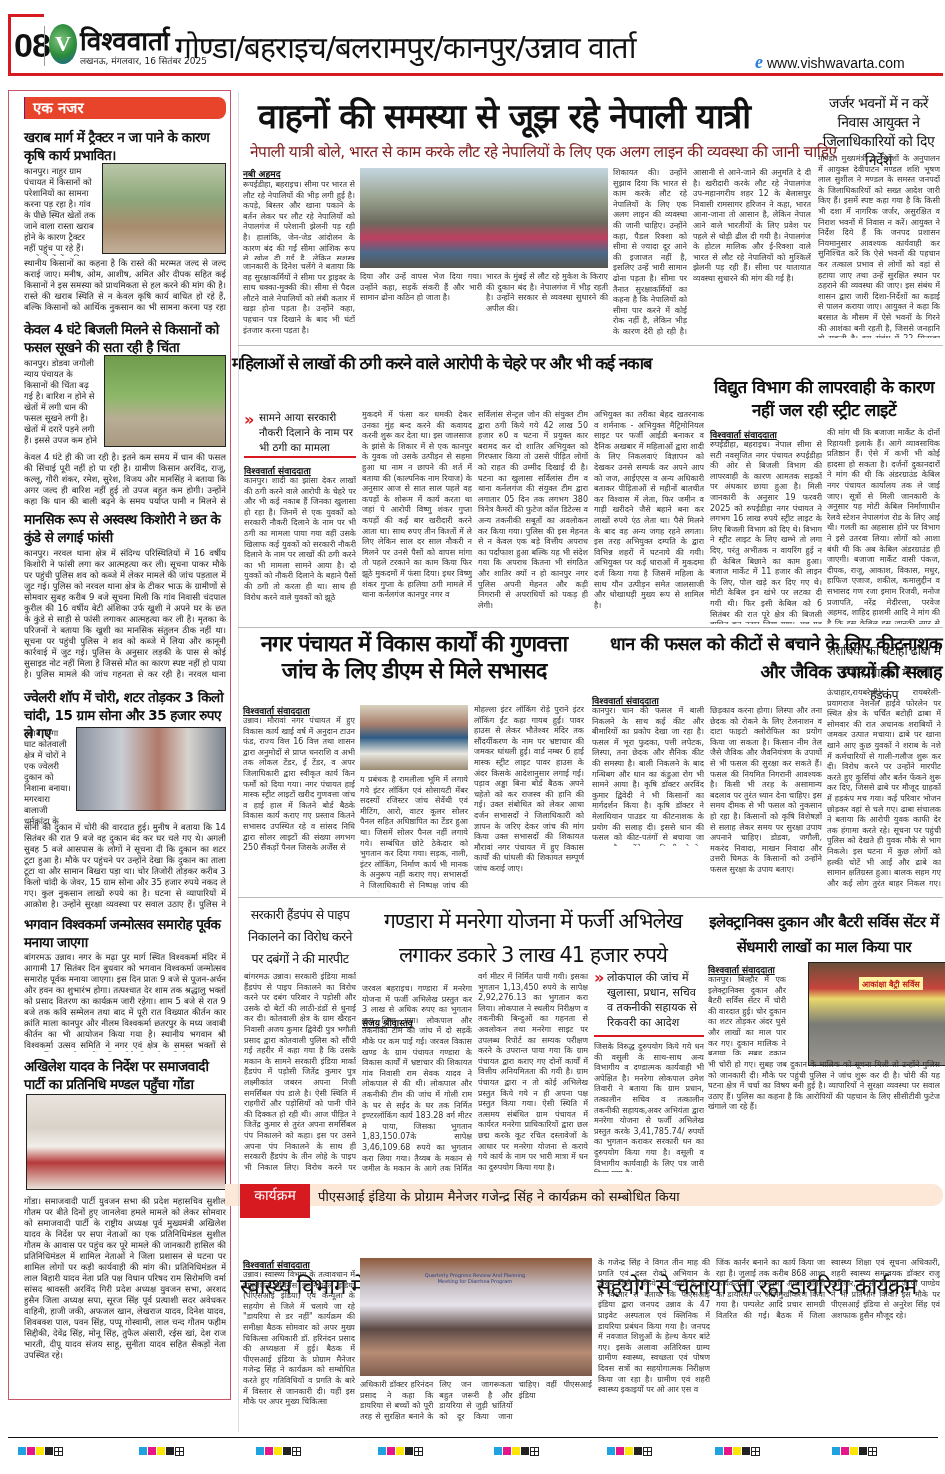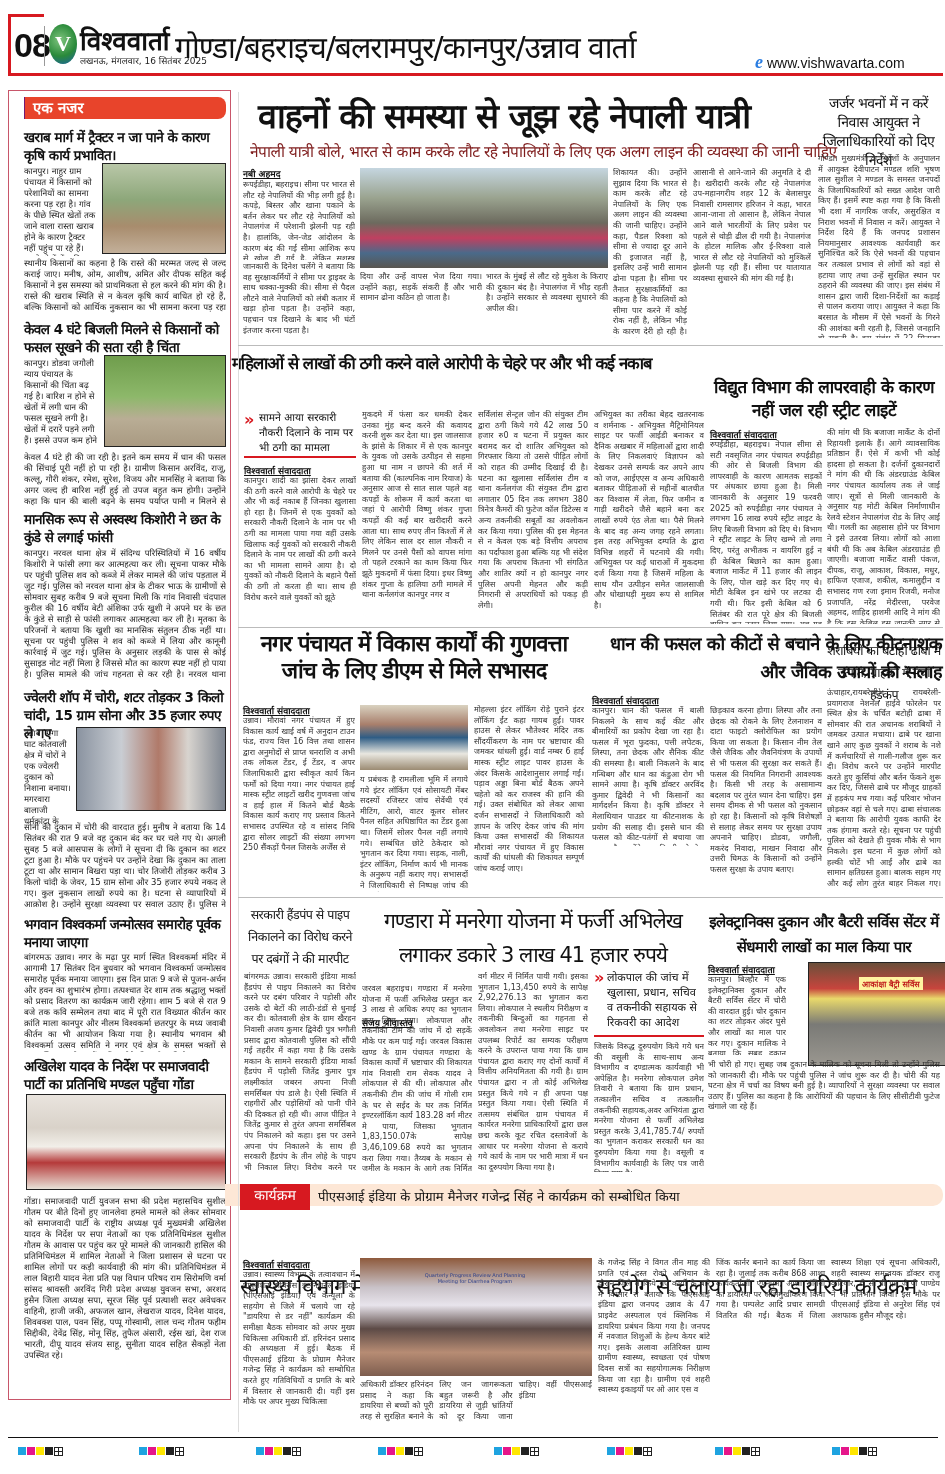--- a/index.html
+++ b/index.html
@@ -26,21 +26,21 @@
 .h1{font:bold 34px "DejaVu Sans",sans-serif;color:#111;letter-spacing:-1px;white-space:nowrap}
 .h2{font:bold 22px "DejaVu Sans",sans-serif;color:#111;letter-spacing:-1px;line-height:28px}
 .h3{font:17px "DejaVu Sans",sans-serif;color:#111;line-height:22px;text-align:center;letter-spacing:-0.5px}
 .sub{font:19px "DejaVu Sans",sans-serif;color:#7f1d1d;letter-spacing:-0.5px;white-space:nowrap}
 .byline{font:bold 9px "DejaVu Sans",sans-serif;color:#111;text-decoration:underline}
 .col{font:8px "DejaVu Sans",sans-serif;line-height:10.6px;color:#333;text-align:justify;overflow:hidden}
 .redbar{background:#d71920;height:2px}
 .bullet{color:#d71920;font:bold 16px "DejaVu Sans",sans-serif}
 .pull{font:12.5px "DejaVu Sans",sans-serif;line-height:20px;color:#111}
 .tagrow{left:225px;top:1184px;width:718px;height:22px;background:#fde7d6;border-radius:0 10px 10px 0}
-.tag{left:240px;top:1184px;width:70px;height:26px;background:#d71920;color:#fff;font:14px "DejaVu Sans",sans-serif;text-align:center;line-height:22px}
+.tag{left:240px;top:1184px;width:70px;height:34px;background:#d71920;color:#fff;font:14px "DejaVu Sans",sans-serif;text-align:center;line-height:22px}
 .tagtxt{left:318px;top:1187px;font:13px "DejaVu Sans",sans-serif;color:#111}
 .bottomrule{left:8px;top:1437px;width:930px;height:1px;background:#111}
 .cmyk{top:1447px;display:flex;gap:1px}
 .cmyk i{display:block;width:8px;height:8px}
 .cmyk .reg{border:1px solid #222;position:relative;width:9px;height:9px}
 .cmyk .reg:before{content:"";position:absolute;left:3px;top:0;width:1px;height:7px;background:#222}
 .cmyk .reg:after{content:"";position:absolute;top:3px;left:0;width:7px;height:1px;background:#222}
 </style>
 </head>
 <body>

